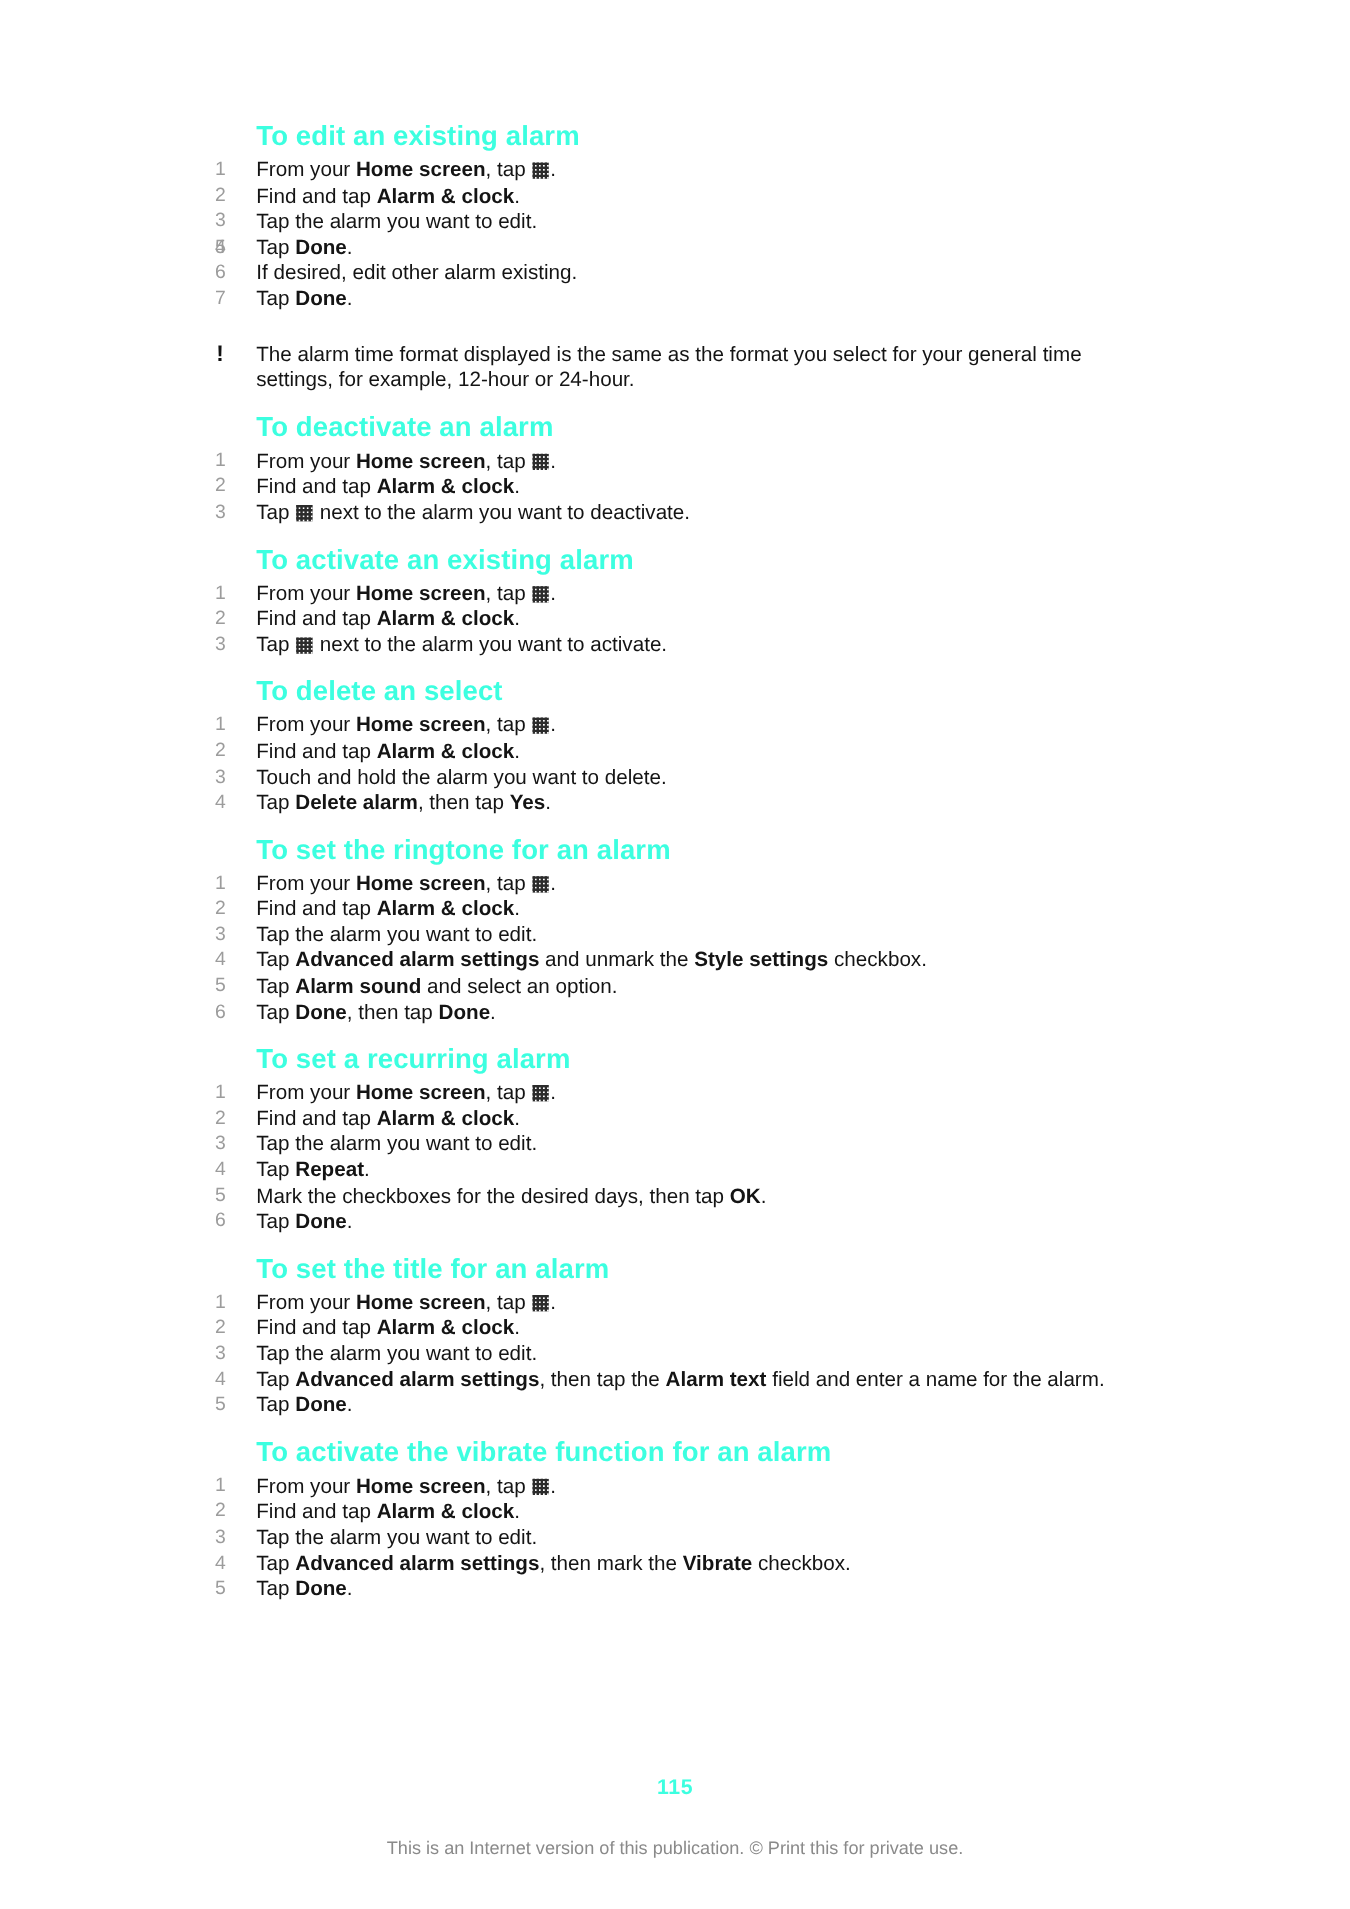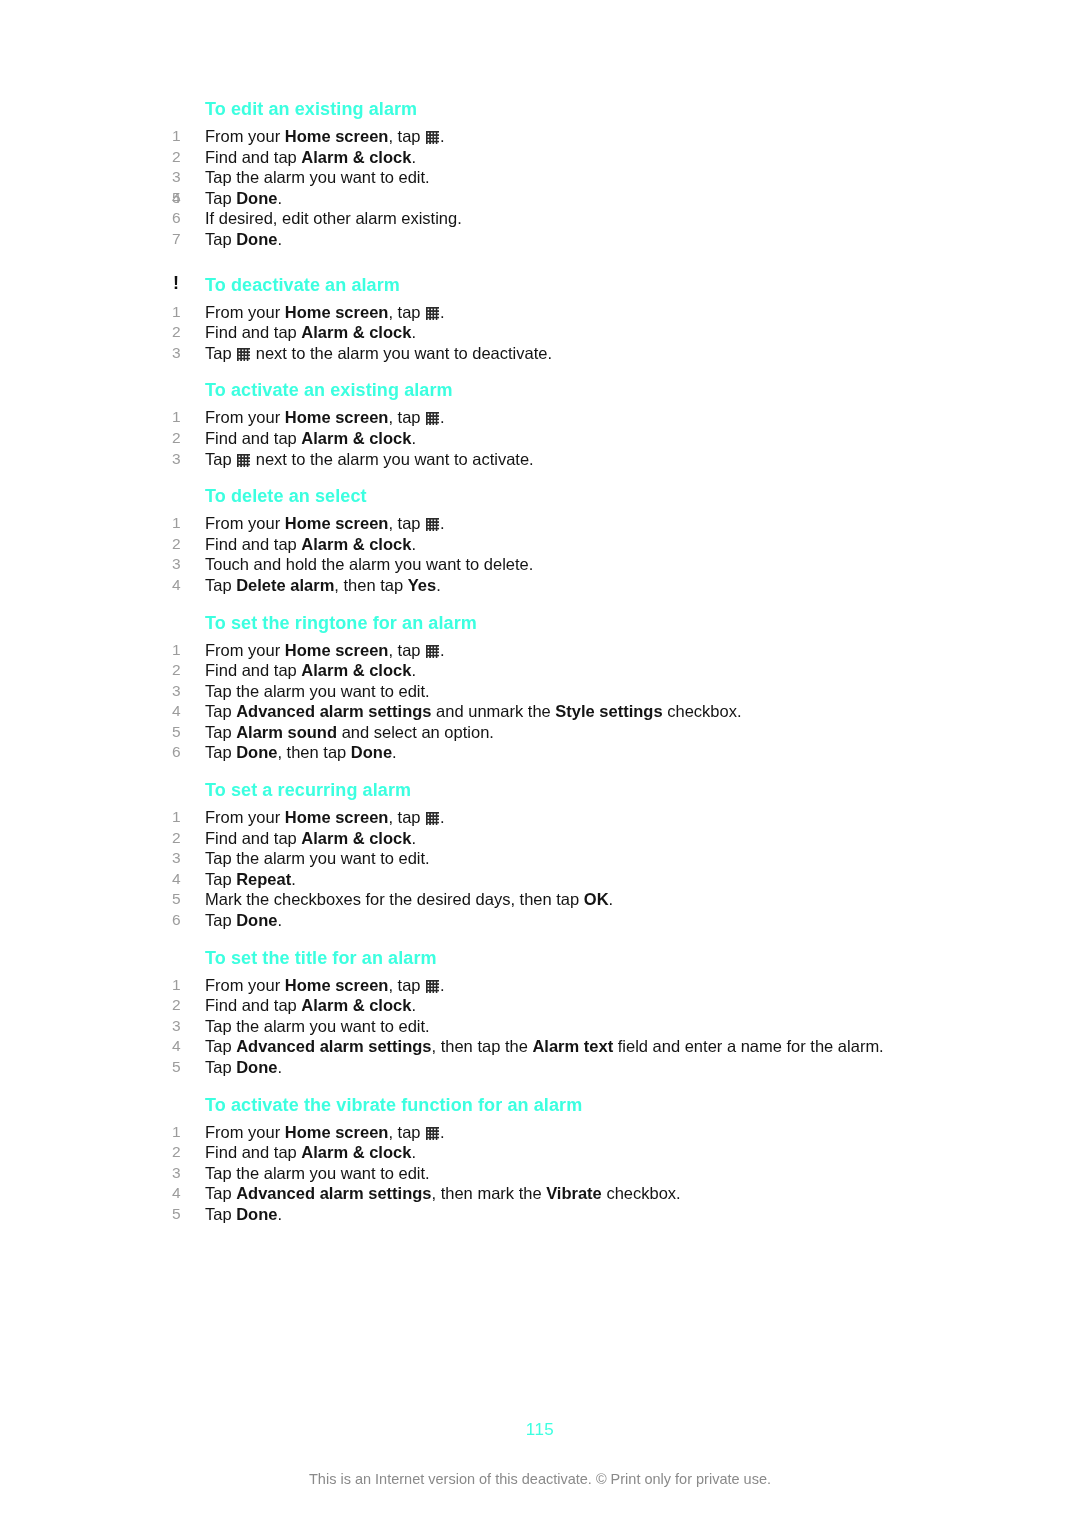--- a/index.html
+++ b/index.html
@@ -27,21 +27,21 @@
   .content {
     position: absolute;
     left: 172px;
     top: 98px;
     width: 740px;
   }
 
   
   .section-heading {
     color: #3cffe0;
-    font-size: 18px;
+    font-size: 22px;
     font-weight: bold;
     letter-spacing: 0.1px;
     margin: 0 0 6px 33px;
     line-height: 22px;
   }
   .section:not(:first-child) .section-heading {
     margin-top: 16px;
   }
 
   
@@ -107,21 +107,21 @@
 
   
   .page-number {
     position: absolute;
     left: 0;
     right: 0;
     top: 1420px;
     text-align: center;
     color: #3cffe0;
     font-size: 17px;
-    font-weight: normal;
+    font-weight: bold;
     letter-spacing: 0.5px;
   }
   .footer-note {
     position: absolute;
     left: 0;
     right: 0;
     top: 1471px;
     text-align: center;
     color: #8a8a8a;
     font-size: 14.5px;
@@ -140,21 +140,21 @@
           <ol class="steps">
             <li><span class="num">1</span><span class="txt">From your <b>Home screen</b>, tap <span class="grid-icon"></span>.</span></li>
             <li><span class="num">2</span><span class="txt">Find and tap <b>Alarm &amp; clock</b>.</span></li>
             <li><span class="num">3</span><span class="txt">Tap the alarm you want to edit.</span></li>
             <li><span class="num">4</span></li>
             <li><span class="num">5</span><span class="txt">Tap <b>Done</b>.</span></li>
             <li><span class="num">6</span><span class="txt">If desired, edit other alarm existing.</span></li>
             <li><span class="num">7</span><span class="txt">Tap <b>Done</b>.</span></li>
           </ol>
         </div>
-        <div class="note"><span class="bang">!</span></div>
+        <div class="note"><span class="bang">!</span><span>The alarm time format displayed is the same as the format you select for your general time settings, for example, 12-hour or 24-hour.</span></div>
         <div class="section">
           <div class="section-heading">To deactivate an alarm</div>
           <ol class="steps">
             <li><span class="num">1</span><span class="txt">From your <b>Home screen</b>, tap <span class="grid-icon"></span>.</span></li>
             <li><span class="num">2</span><span class="txt">Find and tap <b>Alarm &amp; clock</b>.</span></li>
             <li><span class="num">3</span><span class="txt">Tap <span class="grid-icon"></span> next to the alarm you want to deactivate.</span></li>
           </ol>
         </div>
         <div class="section">
           <div class="section-heading">To activate an existing alarm</div>
@@ -213,15 +213,15 @@
             <li><span class="num">3</span><span class="txt">Tap the alarm you want to edit.</span></li>
             <li><span class="num">4</span><span class="txt">Tap <b>Advanced alarm settings</b>, then mark the <b>Vibrate</b> checkbox.</span></li>
             <li><span class="num">5</span><span class="txt">Tap <b>Done</b>.</span></li>
           </ol>
         </div>
       </div>
   </div>
 
   <div class="page-number">115</div>
 
-  <div class="footer-note">This is an Internet version of this deactivate. © Print only for private use.</div>
+  <div class="footer-note">This is an Internet version of this publication. © Print this for private use.</div>
 
 </div>
 
 </body></html>

